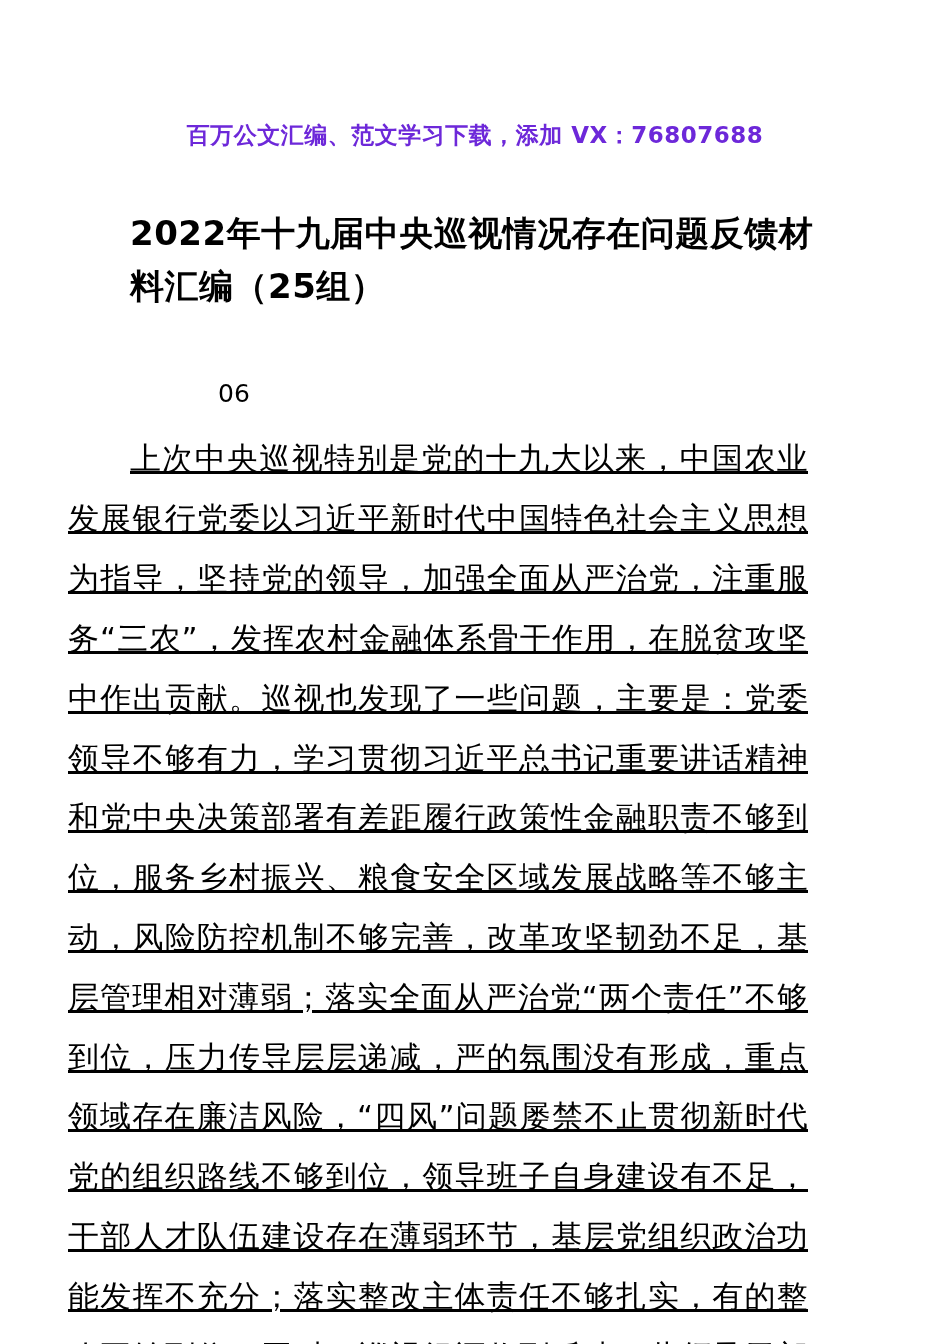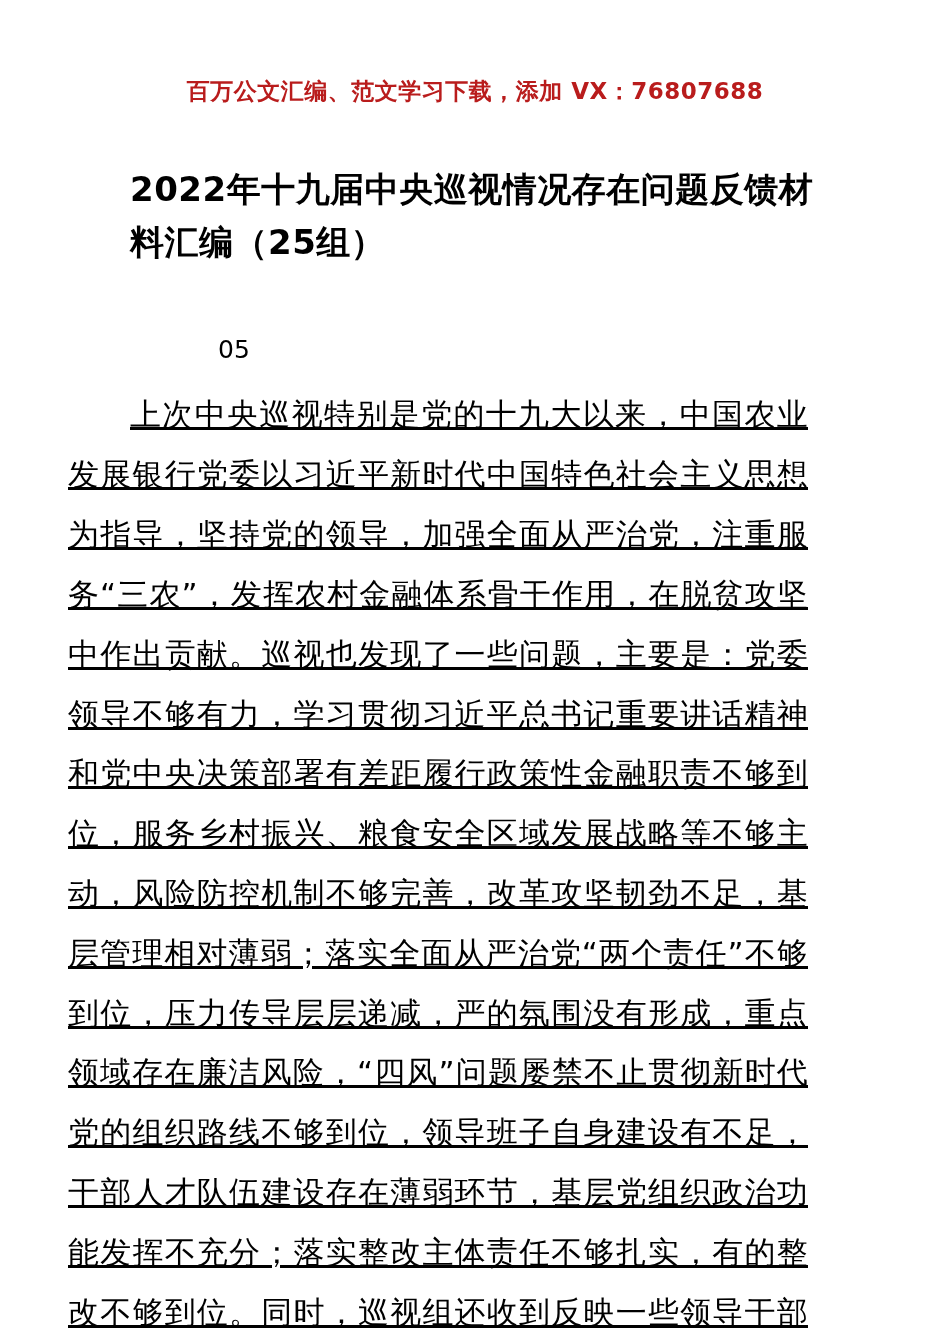--- a/index.html
+++ b/index.html
@@ -17,25 +17,25 @@
   }
   .page {
     width: 950px;
     height: 1344px;
     box-sizing: border-box;
     padding: 0;
     position: relative;
   }
   .ad-banner {
     text-align: center;
-    color: #b91c1c;
+    color: #6d28d9;
     font-size: 23px;
     font-weight: 600;
     letter-spacing: 0.5px;
-    padding-top: 76px;
+    padding-top: 120px;
     font-family: "DejaVu Sans", "Liberation Sans", sans-serif;
   }
   .doc-title {
     margin: 56px 130px 0 130px;
     font-size: 34px;
     font-weight: 800;
     line-height: 1.55;
     letter-spacing: 0.5px;
     font-family: "DejaVu Sans", "Liberation Sans", sans-serif;
   }
@@ -59,17 +59,17 @@
 </style>
 </head>
 <body>
 
 <div class="page">
 
   <div class="ad-banner">百万公文汇编、范文学习下载，添加 VX：76807688</div>
 
   <h1 class="doc-title">2022年十九届中央巡视情况存在问题反馈材料汇编（25组）</h1>
 
-  <div class="section-number">05</div>
+  <div class="section-number">06</div>
 
   <p class="body-text">上次中央巡视特别是党的十九大以来，中国农业发展银行党委以习近平新时代中国特色社会主义思想为指导，坚持党的领导，加强全面从严治党，注重服务“三农”，发挥农村金融体系骨干作用，在脱贫攻坚中作出贡献。巡视也发现了一些问题，主要是：党委领导不够有力，学习贯彻习近平总书记重要讲话精神和党中央决策部署有差距履行政策性金融职责不够到位，服务乡村振兴、粮食安全区域发展战略等不够主动，风险防控机制不够完善，改革攻坚韧劲不足，基层管理相对薄弱；落实全面从严治党“两个责任”不够到位，压力传导层层递减，严的氛围没有形成，重点领域存在廉洁风险，“四风”问题屡禁不止贯彻新时代党的组织路线不够到位，领导班子自身建设有不足，干部人才队伍建设存在薄弱环节，基层党组织政治功能发挥不充分；落实整改主体责任不够扎实，有的整改不够到位。同时，巡视组还收到反映一些领导干部的问题线索，已按规定移交中央纪委国家监委、中央组织部等有关方面处理。</p>
 
 </div>
 
 </body></html>

